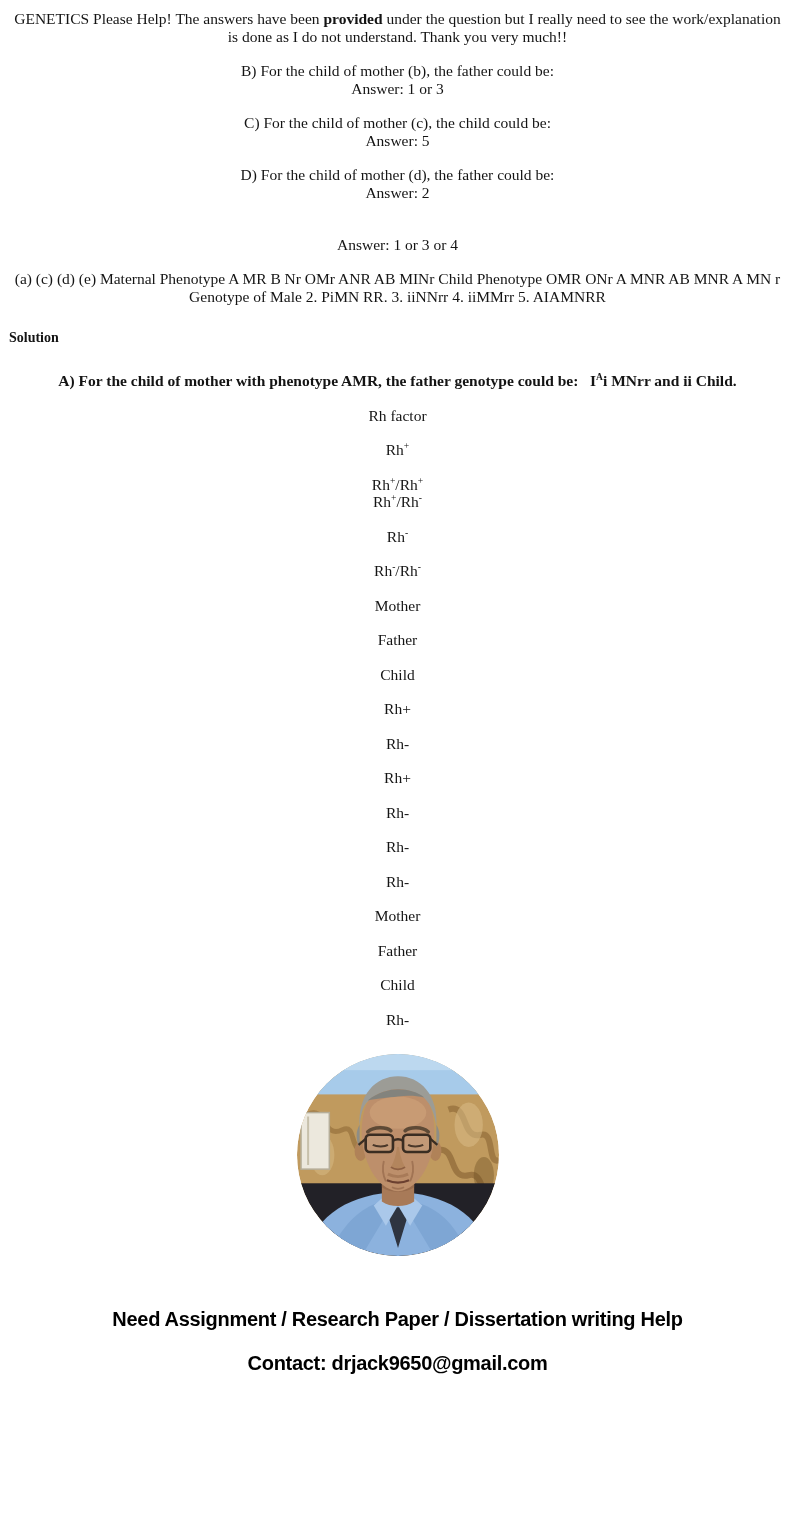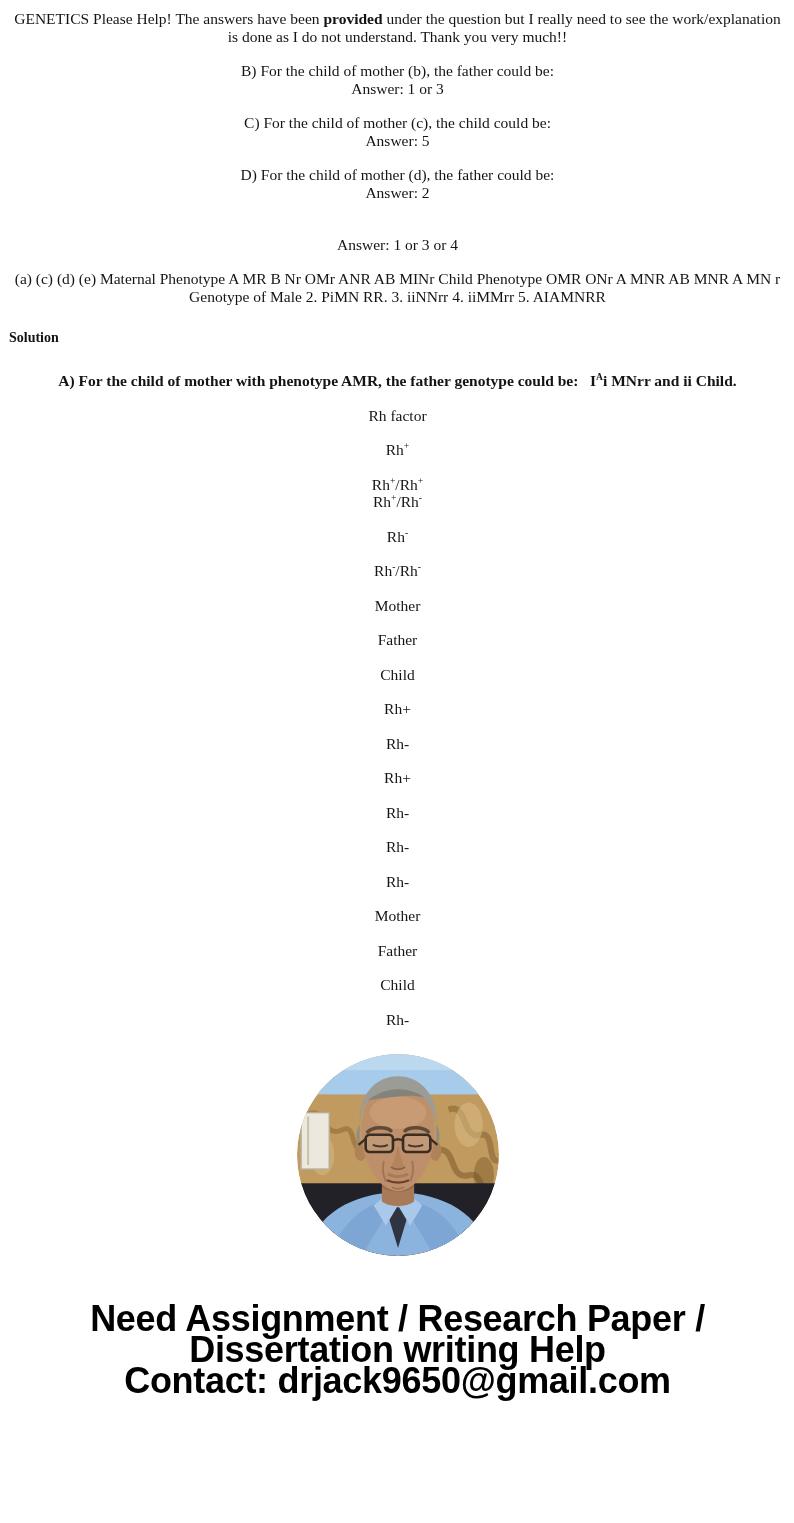--- a/index.html
+++ b/index.html
@@ -38,27 +38,27 @@
     height: 202px;
     border-radius: 50%;
     overflow: hidden;
     display: block;
   }
   .ad-banner {
     margin-top: 48px;
     text-align: center;
     font-family: "Liberation Sans", "DejaVu Sans", sans-serif;
     font-weight: 700;
-    font-size: 36px;
+    font-size: 20px;
     line-height: 30.5px;
     color: #000000;
     letter-spacing: -0.3px;
   }
   .ad-headline { max-width: 744px; margin: 0 auto; }
-  .ad-contact { margin: 1px auto; }
+  .ad-contact { margin: 13px auto; }
 </style>
 </head>
 <body>
 
 <main class="page">
 
   <p class="body"><span>GENETICS Please Help! The answers have been </span><b>provided</b><span> under the question but I really need to see the work/explanation is done as I do not understand. Thank you very much!!</span></p>
 
 
   <p class="body">

